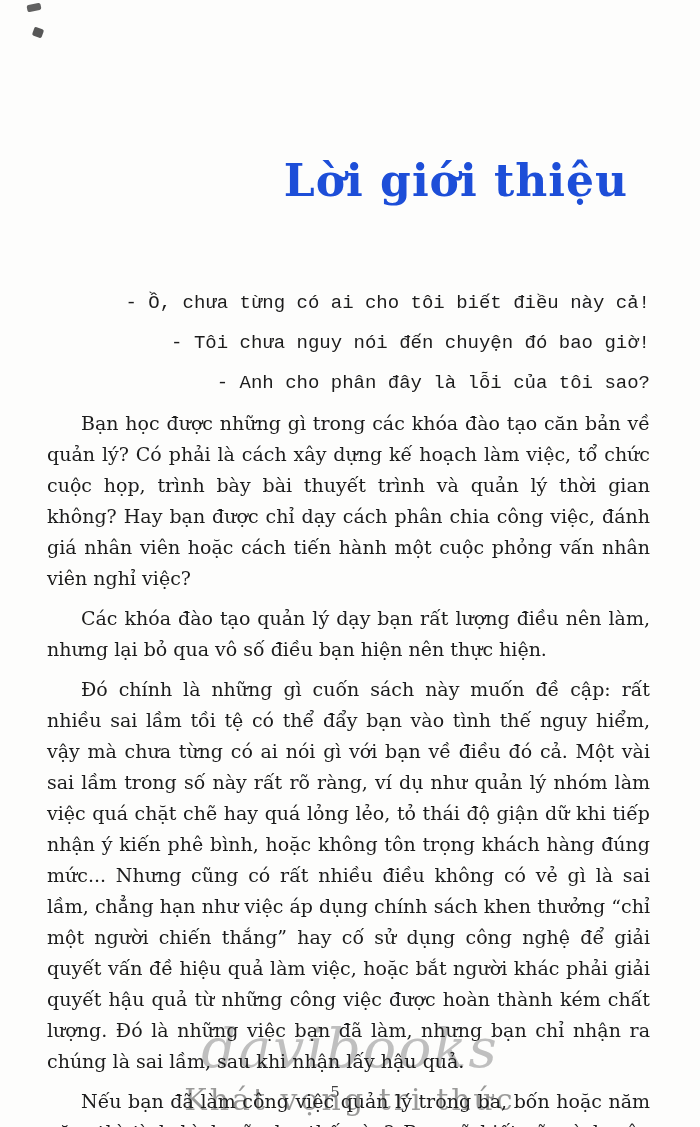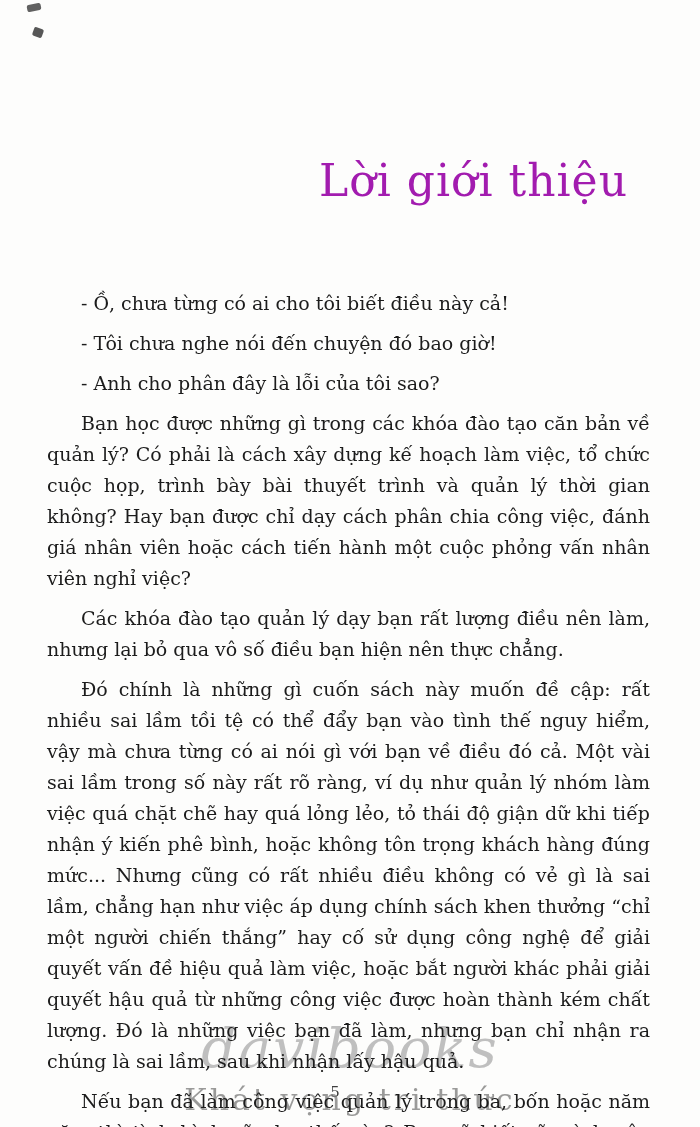--- a/index.html
+++ b/index.html
@@ -24,41 +24,42 @@
     background: #3a3a3a;
     border-radius: 2px;
   }
   .scan-mark.m1 { left: 27px; top: 4px; width: 14px; height: 7px; transform: rotate(-12deg); opacity:.8;}
   .scan-mark.m2 { left: 33px; top: 28px; width: 10px; height: 9px; transform: rotate(20deg); opacity:.85;}
   .title {
     position: absolute;
     top: 126px;
     right: 72px;
     font-size: 44px;
-    font-weight: 400;
+    font-weight: 700;
     letter-spacing: 1px;
-    color: #a21caf;
+    color: #1d4ed8;
     font-family: "DejaVu Serif", serif;
     white-space: nowrap;
   }
   .body-text {
     position: absolute;
     left: 47px;
     right: 50px;
     top: 288px;
     font-size: 19px;
     line-height: 31px;
     text-align: justify;
   }
   .body-text p {
     margin: 0 0 9px 0;
     text-indent: 34px;
   }
   .body-text p.dialogue {
-    text-align: left;
+    text-align: right;
+    font-family: Liberation Mono, monospace;
   }
   .it {
   }
   .watermark {
     position: absolute;
     left: 0;
     right: 0;
     bottom: 10px;
     text-align: center;
     pointer-events: none;
@@ -101,21 +102,21 @@
 
   <div class="page-number">5</div>
 
   <div class="watermark">
     <div class="wm-name">davibooks</div>
     <div class="wm-slogan">Khát vọng tri thức</div>
   </div>
 
   <div class="body-text">
       <p class="dialogue"><span>- Ồ, chưa từng có ai cho tôi biết điều này cả!</span></p>
-      <p class="dialogue"><span>- Tôi chưa nghe nói đến chuyện đó bao giờ!</span></p>
+      <p class="dialogue"><span>- Tôi chưa nguy nói đến chuyện đó bao giờ!</span></p>
       <p class="dialogue"><span>- Anh cho phân đây là lỗi của tôi sao?</span></p>
       <p><span>Bạn học được những gì trong các khóa đào tạo căn bản về quản lý? Có phải là cách xây dựng kế hoạch làm việc, tổ chức cuộc họp, trình bày bài thuyết trình và quản lý thời gian không? Hay bạn được chỉ dạy cách phân chia công việc, đánh giá nhân viên hoặc cách tiến hành một cuộc phỏng vấn nhân viên nghỉ việc?</span></p>
-      <p><span>Các khóa đào tạo quản lý dạy bạn rất lượng </span><span class="it">điều</span><span> nên làm, nhưng lại bỏ qua vô số điều bạn </span><span class="it">hiện nên</span><span> thực chẳng.</span></p>
+      <p><span>Các khóa đào tạo quản lý dạy bạn rất lượng </span><span class="it">điều</span><span> nên làm, nhưng lại bỏ qua vô số điều bạn </span><span class="it">hiện nên</span><span> thực hiện.</span></p>
       <p><span>Đó chính là những gì cuốn sách này muốn đề cập: rất nhiều sai lầm tồi tệ có thể đẩy bạn vào tình thế nguy hiểm, vậy mà chưa từng có ai nói gì với bạn về điều đó cả. Một vài sai lầm trong số này rất rõ ràng, ví dụ như quản lý nhóm làm việc quá chặt chẽ hay quá lỏng lẻo, tỏ thái độ giận dữ khi tiếp nhận ý kiến phê bình, hoặc không tôn trọng khách hàng đúng mức... Nhưng cũng có rất nhiều điều không có vẻ gì là sai lầm, chẳng hạn như việc áp dụng chính sách khen thưởng “chỉ một người chiến thắng” hay cố sử dụng công nghệ để giải quyết vấn đề hiệu quả làm việc, hoặc bắt người khác phải giải quyết hậu quả từ những công việc được hoàn thành kém chất lượng. Đó là những việc bạn đã làm, nhưng bạn chỉ nhận ra chúng là sai lầm, sau khi nhận lấy hậu quả.</span></p>
       <p><span>Nếu bạn đã làm công việc quản lý trong ba, bốn hoặc năm năm thì tình hình sẽ như thế nào? Bạn sẽ biết rõ mình nên làm gì và không nên làm gì chứ?</span></p>
     </div>
 
 </div>
 
 </body></html>

